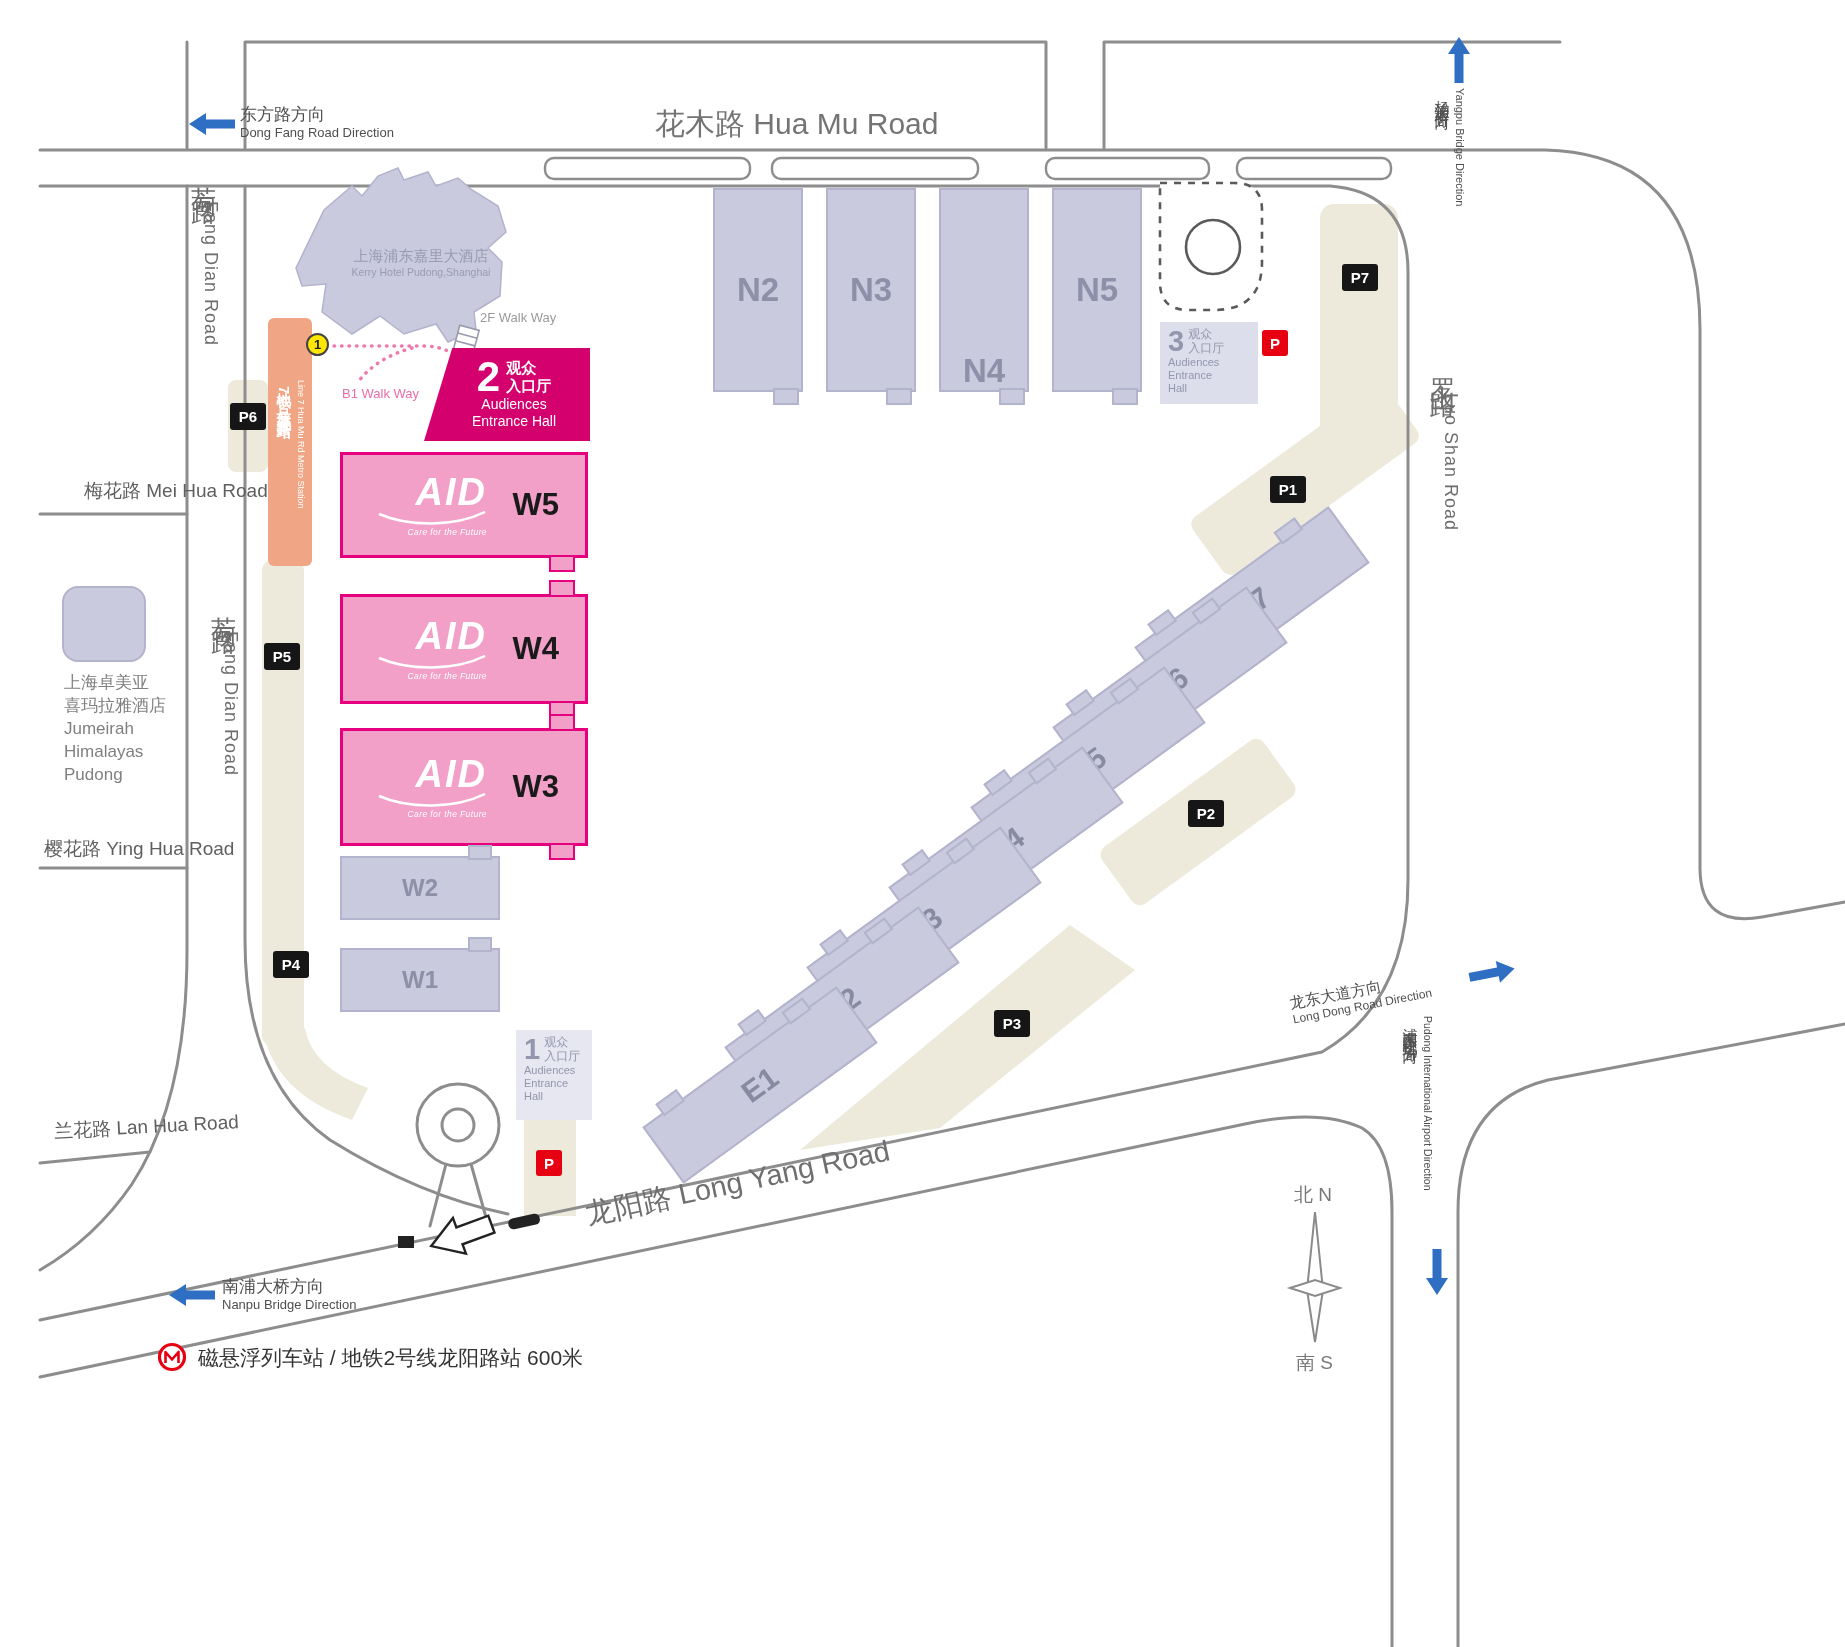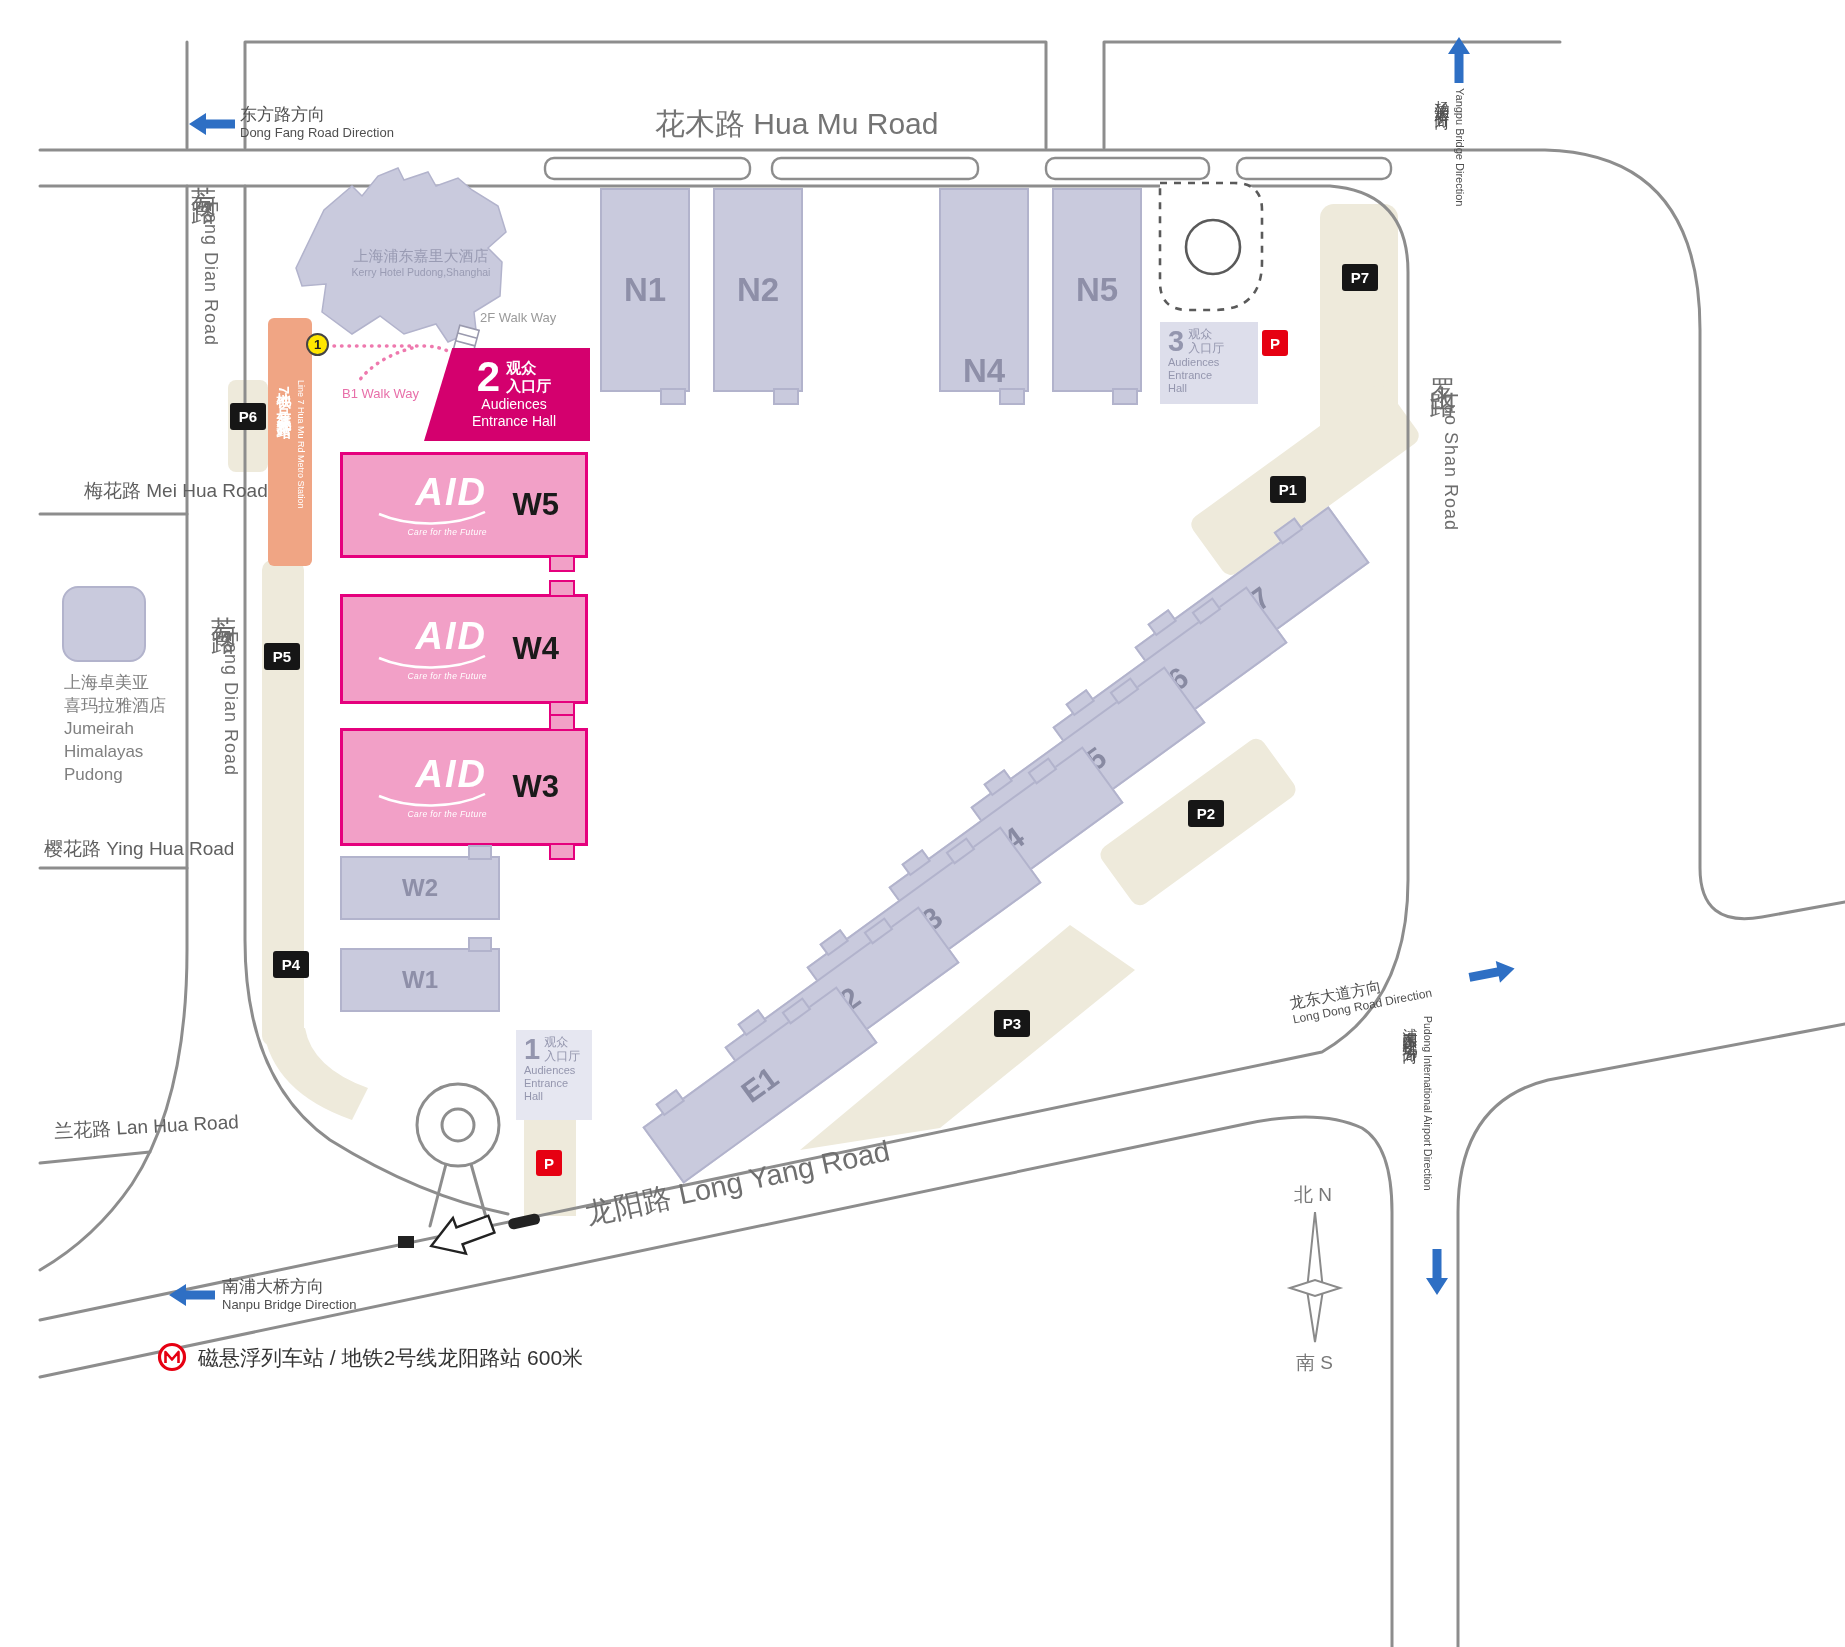--- a/index.html
+++ b/index.html
@@ -211,26 +211,26 @@
 
   <div class="abs" style="left:62px;top:586px;width:84px;height:76px;background:#c9cadd;border:2px solid #b2b3cc;border-radius:16px;box-sizing:border-box;"></div>
   <div class="abs" style="left:64px;top:672px;color:#808080;font-size:17px;line-height:1.35;">
     <div>上海卓美亚</div>
     <div>喜玛拉雅酒店</div>
     <div>Jumeirah</div>
     <div>Himalayas</div>
     <div>Pudong</div>
   </div>
 
-  <div class="hall nhall" style="left:600px;top:188px;">
-      <span>N1</span>
-      <span class="ntab"></span>
-    </div>
   <div class="hall nhall" style="left:713px;top:188px;">
       <span>N2</span>
+      <span class="ntab"></span>
+    </div>
+  <div class="hall nhall" style="left:826px;top:188px;">
+      <span>N3</span>
       <span class="ntab"></span>
     </div>
   <div class="hall nhall" style="left:939px;top:188px;align-items:flex-end;">
       <span>N4</span>
       <span class="ntab"></span>
     </div>
   <div class="hall nhall" style="left:1052px;top:188px;">
       <span>N5</span>
       <span class="ntab"></span>
     </div>

